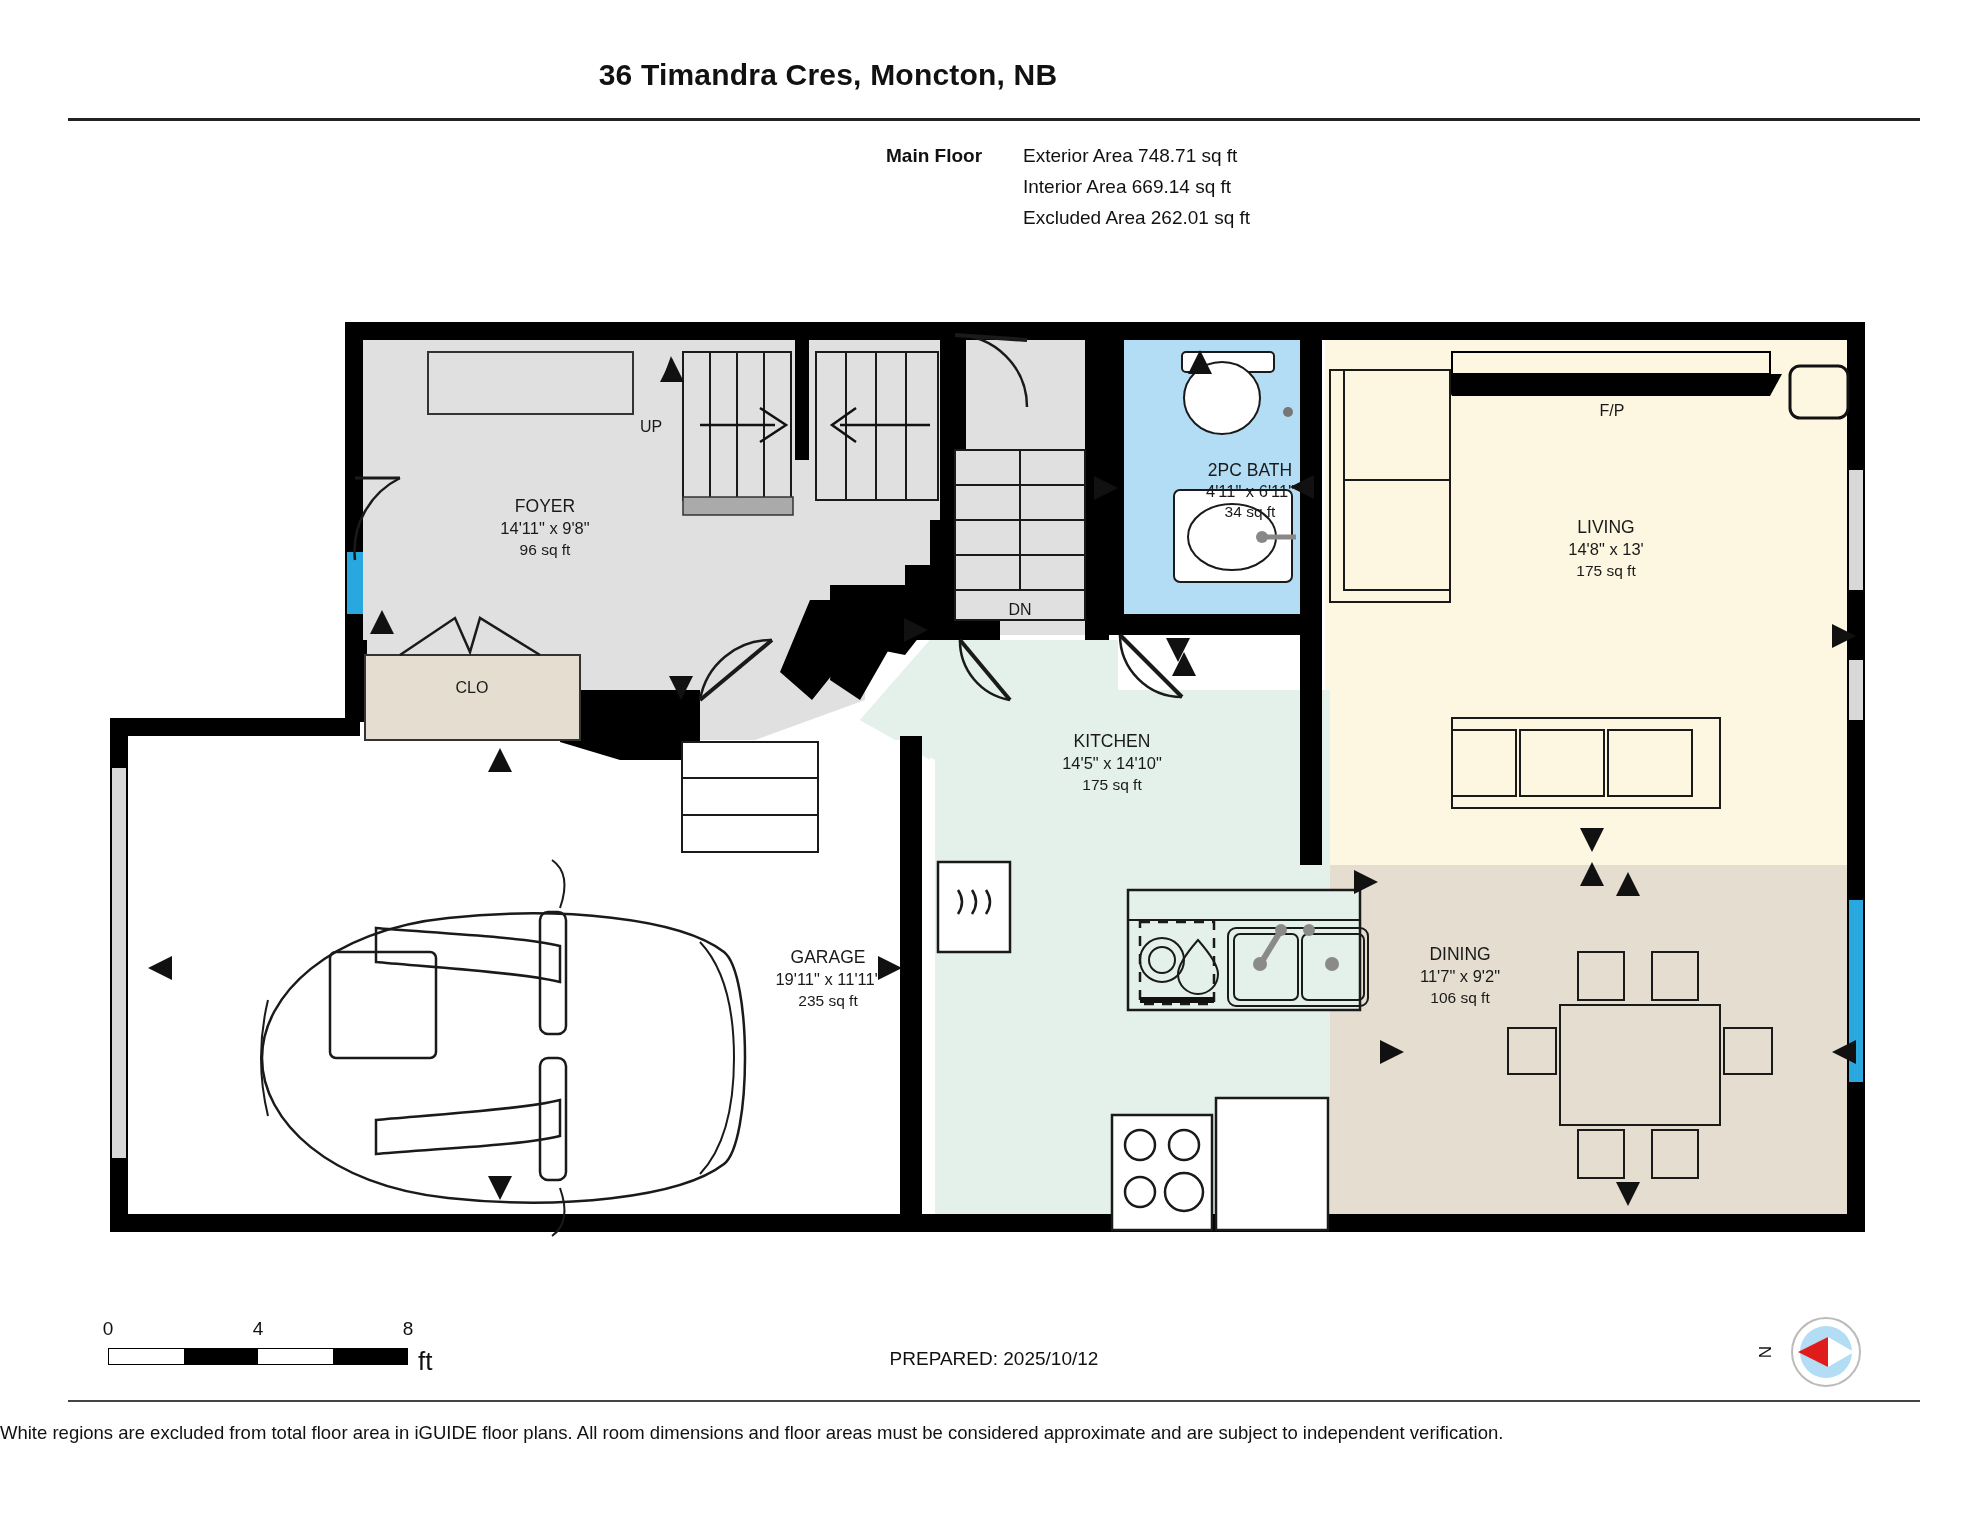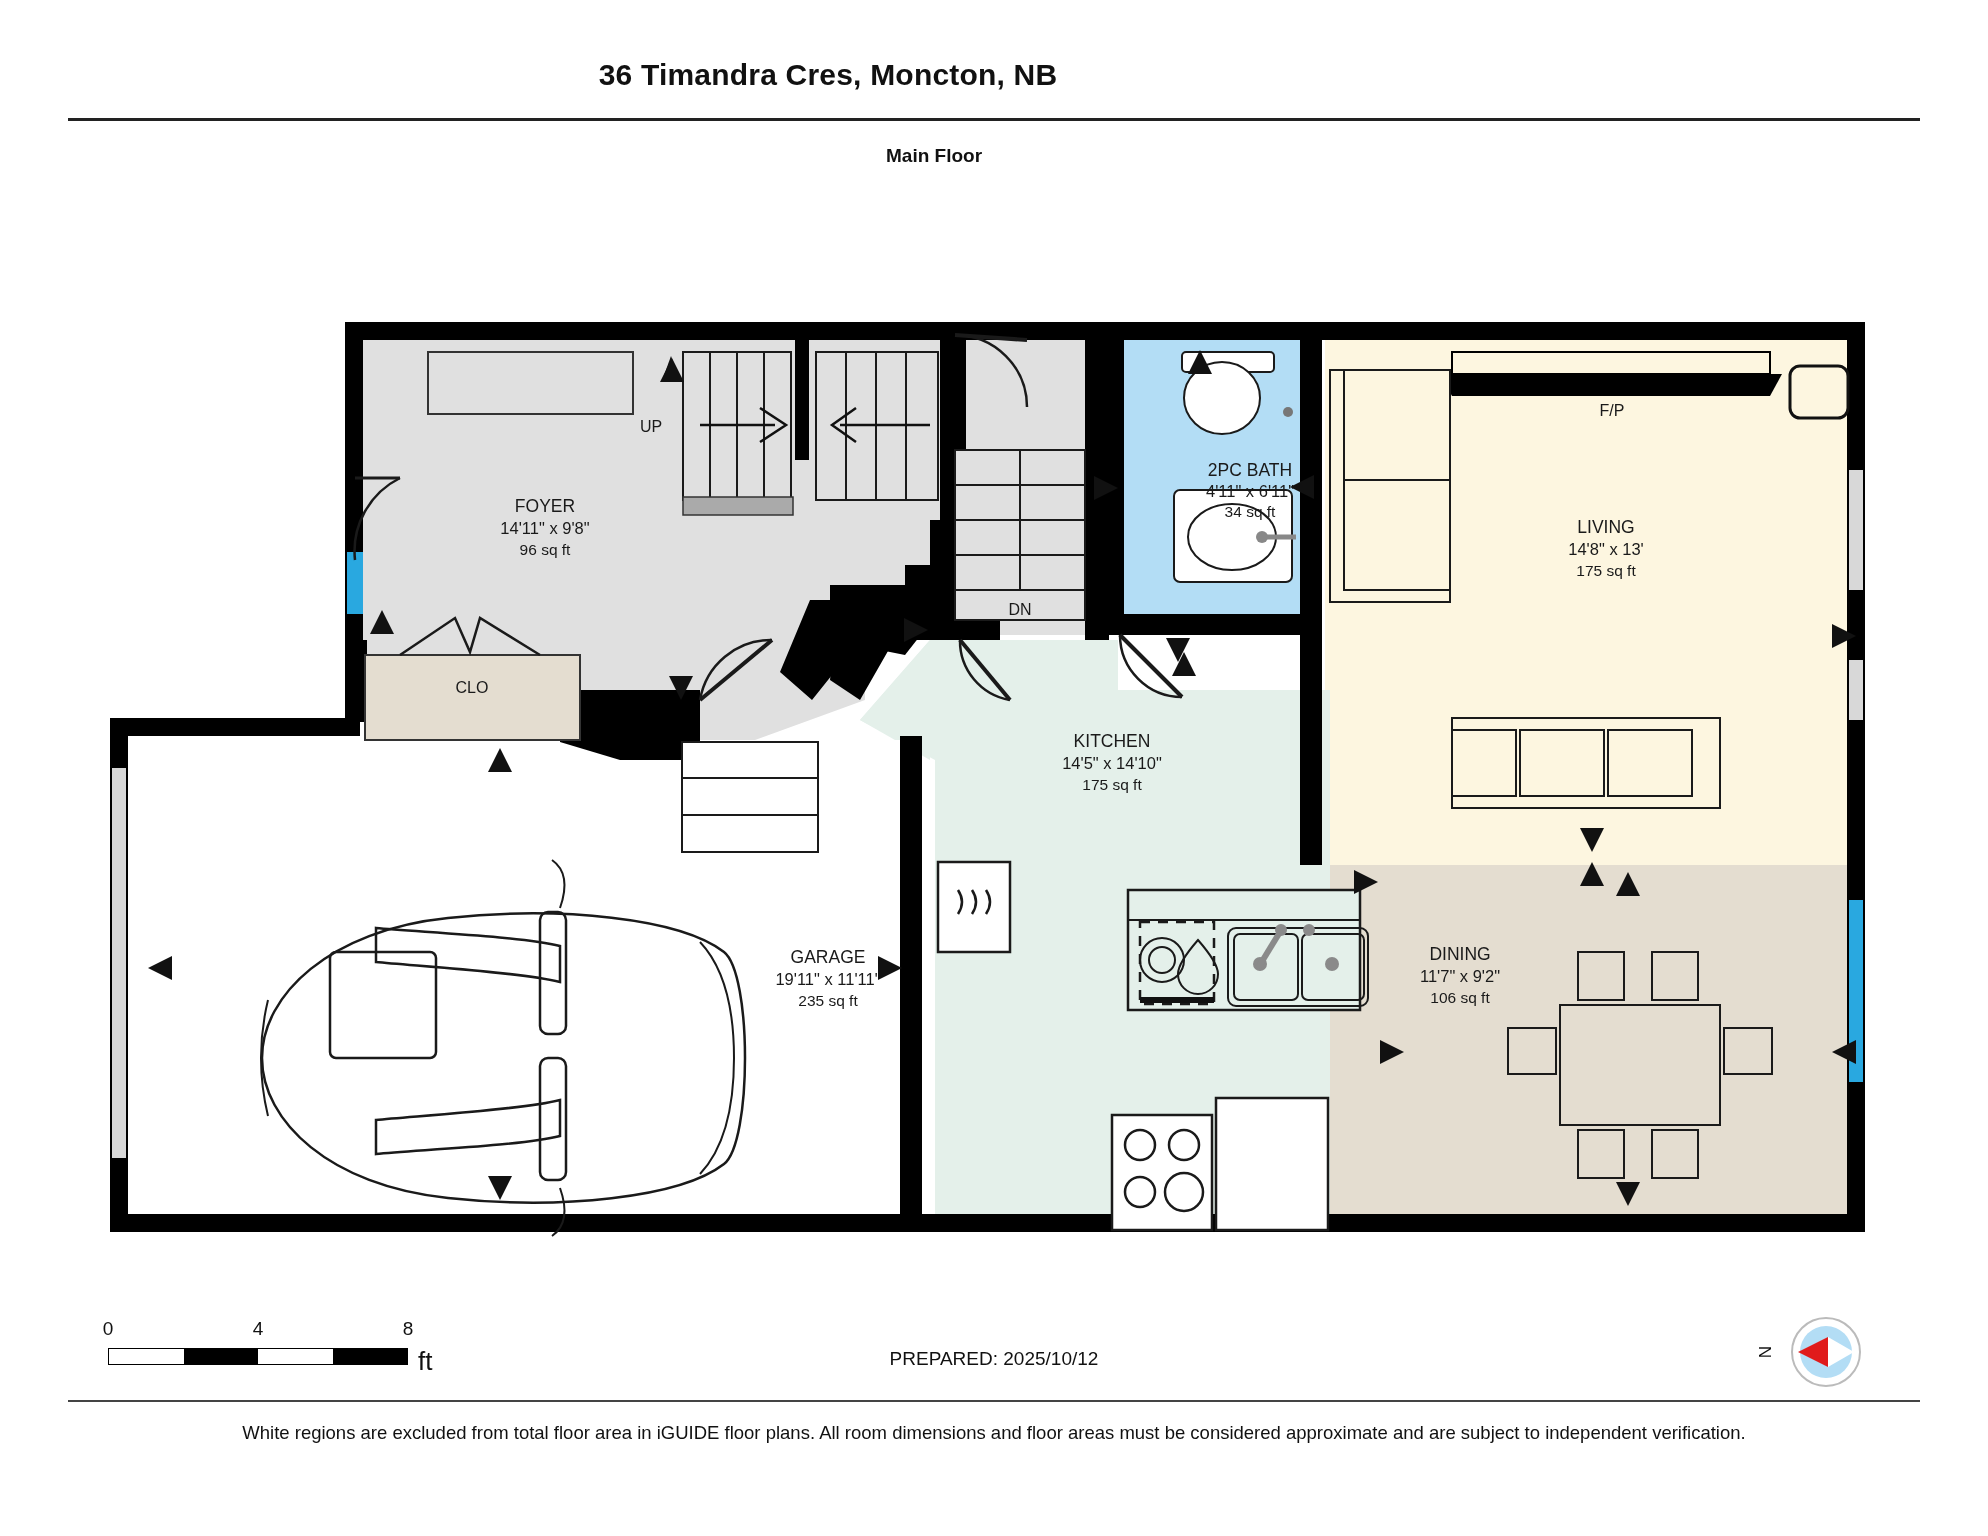--- a/index.html
+++ b/index.html
@@ -134,40 +134,44 @@
     font-size: 17px;
     transform: rotate(-90deg);
     transform-origin: center;
   }
 
   #disclaimer {
     position: absolute;
     top: 1422px;
     left: 0;
     width: 1988px;
-    text-align: center;
     font-size: 18.5px;
     color: #111;
   }
 
   
   .rm { font-family: "Liberation Sans", sans-serif; font-size: 17px; fill: #1a1a1a; text-anchor: middle; }
   .rm-name { font-size: 17.5px; }
   .rm-dim { font-size: 16.5px; }
   .rm-sm { font-size: 15.5px; }
   .tag { font-family: "Liberation Sans", sans-serif; font-size: 16px; fill: #1a1a1a; text-anchor: middle; }
 </style>
 </head>
 <body>
 
 <div id="page-title">36 Timandra Cres, Moncton, NB</div>
 <div id="title-rule"></div>
 
 <div id="area-summary">
   <div class="floor-label">Main Floor</div>
+  <div class="area-lines">
+    <div class="area-line">Exterior Area 748.71 sq ft</div>
+    <div class="area-line">Interior Area 669.14 sq ft</div>
+    <div class="area-line">Excluded Area 262.01 sq ft</div>
+  </div>
 </div>
 
 <svg id="plan" viewBox="0 0 1988 1536" xmlns="http://www.w3.org/2000/svg">
 
   <polygon points="355,335 810,335 810,600 865,600 865,625 865,700 700,760 700,745 560,745 560,715 355,715" fill="#e0e0e0"></polygon>
 
   <polygon points="810,335 955,335 955,620 810,620" fill="#e0e0e0"></polygon>
 
   <rect x="955" y="335" width="130" height="300" fill="#e0e0e0"></rect>
 

